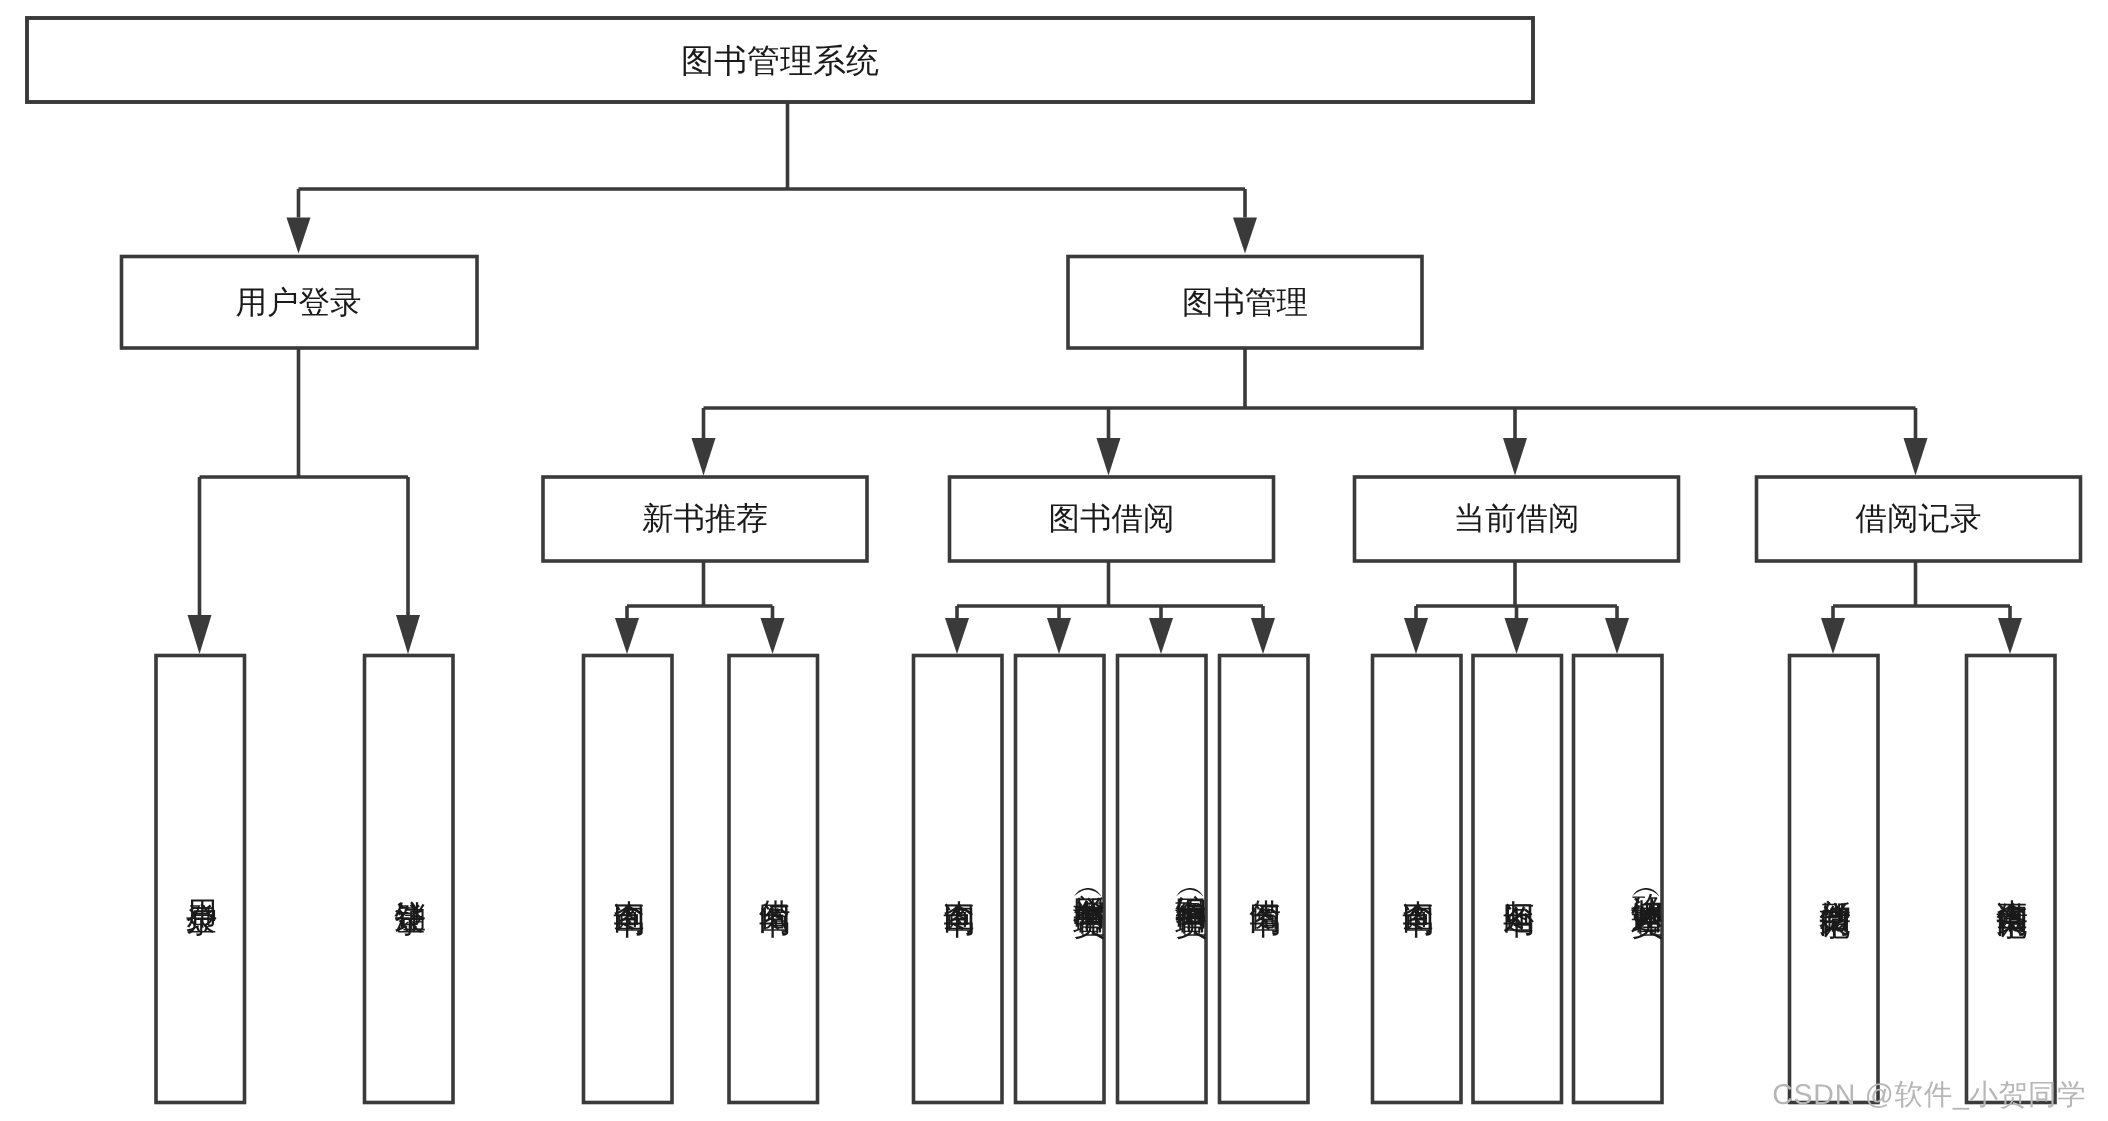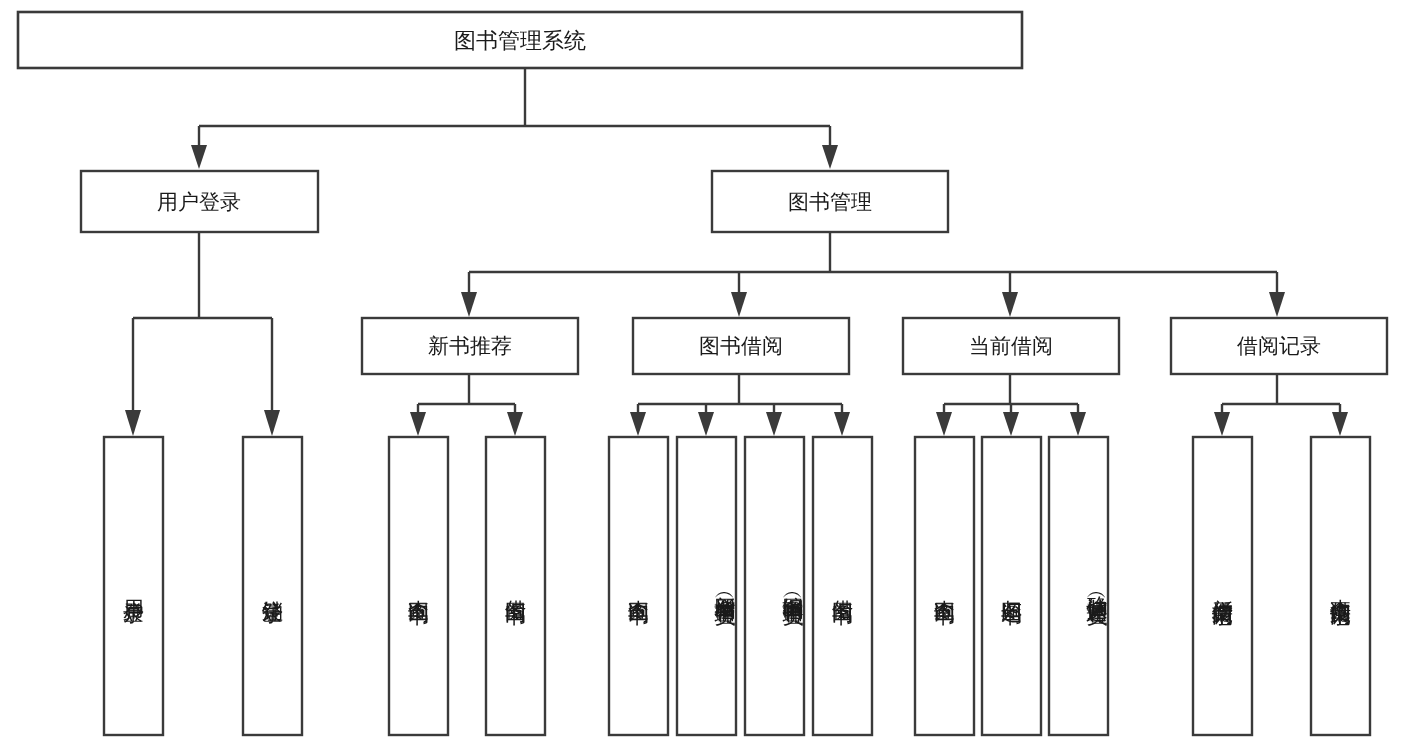--- a/index.html
+++ b/index.html
@@ -205,13 +205,14 @@
     <div class="leaf-text" style="left:813px; top:437px; width:59px; height:298px; display:flex; align-items:center; justify-content:center;">借阅图书</div>
 
     <div class="leaf-text" style="left:915px; top:437px; width:59px; height:298px; display:flex; align-items:center; justify-content:center;">查询图书</div>
     <div class="leaf-text" style="left:982px; top:437px; width:59px; height:298px; display:flex; align-items:center; justify-content:center;">归还图书</div>
     <div class="leaf-text" style="left:1049px; top:441px; width:59px; height:290px; display:flex; align-items:flex-start; justify-content:center;">确认归还（管理员）</div>
 
     <div class="leaf-text" style="left:1193px; top:437px; width:59px; height:298px; display:flex; align-items:center; justify-content:center;">新增借阅记录</div>
     <div class="leaf-text" style="left:1311px; top:437px; width:59px; height:298px; display:flex; align-items:center; justify-content:center;">查询借阅记录</div>
   </div>
 
+  <div class="watermark">CSDN @软件_小贺同学</div>
 </div>
 
 </body></html>

